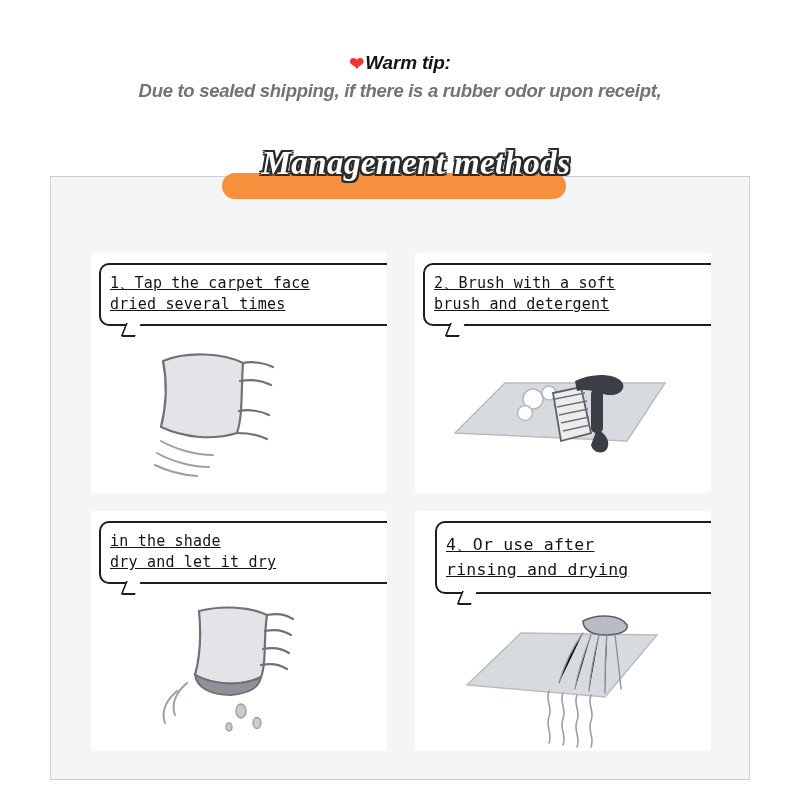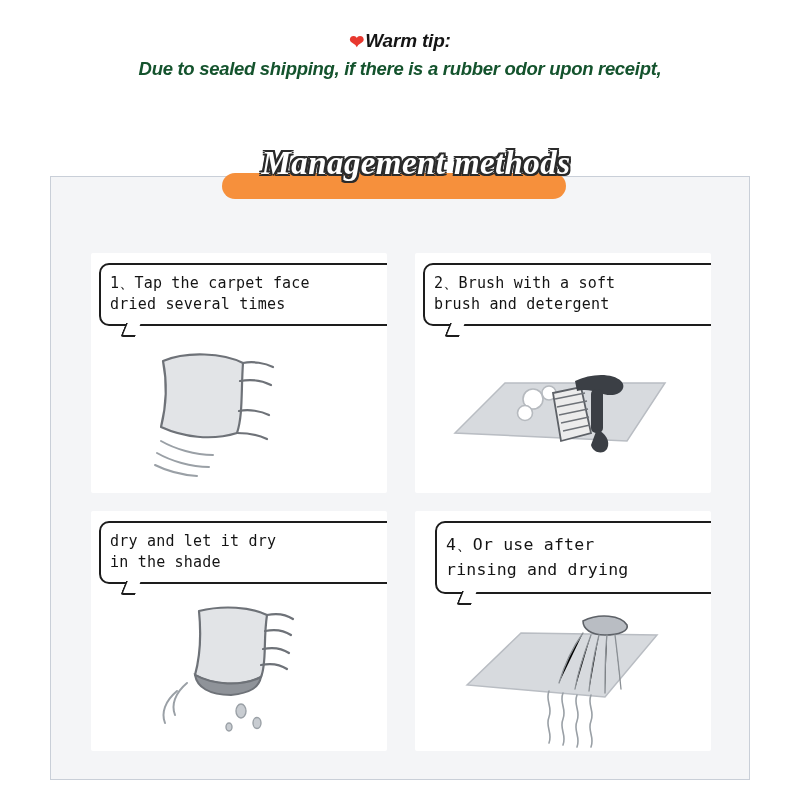--- a/index.html
+++ b/index.html
@@ -13,20 +13,21 @@
     font-family: "Liberation Sans", sans-serif;
     overflow: hidden;
     position: relative;
   }
 
   
   .tip-block {
     width: 800px;
     padding-top: 28px;
     text-align: center;
+    margin-top: 22px;
   }
   .tip-title {
     font-family: "Liberation Sans", sans-serif;
     font-weight: bold;
     font-style: italic;
     font-size: 19px;
     color: #141414;
     letter-spacing: -0.2px;
     line-height: 26px;
   }
@@ -35,21 +36,21 @@
     font-style: normal;
     font-size: 18px;
     margin-right: 1px;
     vertical-align: -1px;
   }
   .tip-line {
     font-family: "Liberation Sans", sans-serif;
     font-weight: bold;
     font-style: italic;
     font-size: 18.5px;
-    color: #14532d;
+    color: #737373;
     line-height: 27px;
     letter-spacing: -0.3px;
   }
 
   
   .panel {
     position: absolute;
     left: 50px;
     top: 176px;
     width: 700px;
@@ -124,20 +125,21 @@
     border: 2px solid #1d1d1d;
     border-radius: 10px;
     background: #ffffff;
     padding: 8px 9px 9px 9px;
     font-family: "DejaVu Sans Mono", monospace;
     font-size: 15px;
     line-height: 21px;
     color: #141414;
     letter-spacing: 0.2px;
     z-index: 3;
+    text-decoration: underline;
   }
   .bubble.big {
     font-size: 16.5px;
     line-height: 25px;
     padding: 9px 9px 10px 9px;
     margin-left: 12px;
   }
   .bubble .tail {
     position: absolute;
     left: 22px;
@@ -238,22 +240,22 @@
             <path d="M160 44 C176 36 198 36 206 44 C212 50 206 58 196 58 C184 58 176 50 162 54 Z"></path>
             <rect x="176" y="52" width="12" height="44" rx="5"></rect>
             <path d="M182 92 C190 96 196 104 192 112 C188 118 178 116 176 108 Z"></path>
           </g>
         </svg>
       </div>
     </div>
 
     <div class="card">
       <div class="bubble">
+        <div>in the shade</div>
         <div>dry and let it dry</div>
-        <div>in the shade</div>
         <span class="tail"></span>
       </div>
       <div class="art">
         <svg width="296" height="156" viewBox="0 0 296 156" xmlns="http://www.w3.org/2000/svg">
           <g fill="#e2e4e7" stroke="#6e7278" stroke-width="2.2" stroke-linejoin="round" stroke-linecap="round">
             <path d="M108 16 C132 10 160 12 176 20 C172 46 176 68 170 82 C150 92 122 90 104 80 C110 58 110 36 108 16 Z"></path>
           </g>
           <g fill="#8f9399" stroke="#6e7278" stroke-width="2">
             <path d="M104 80 C122 90 150 92 170 82 C168 92 160 98 140 100 C118 100 106 92 104 80 Z"></path>
           </g>

